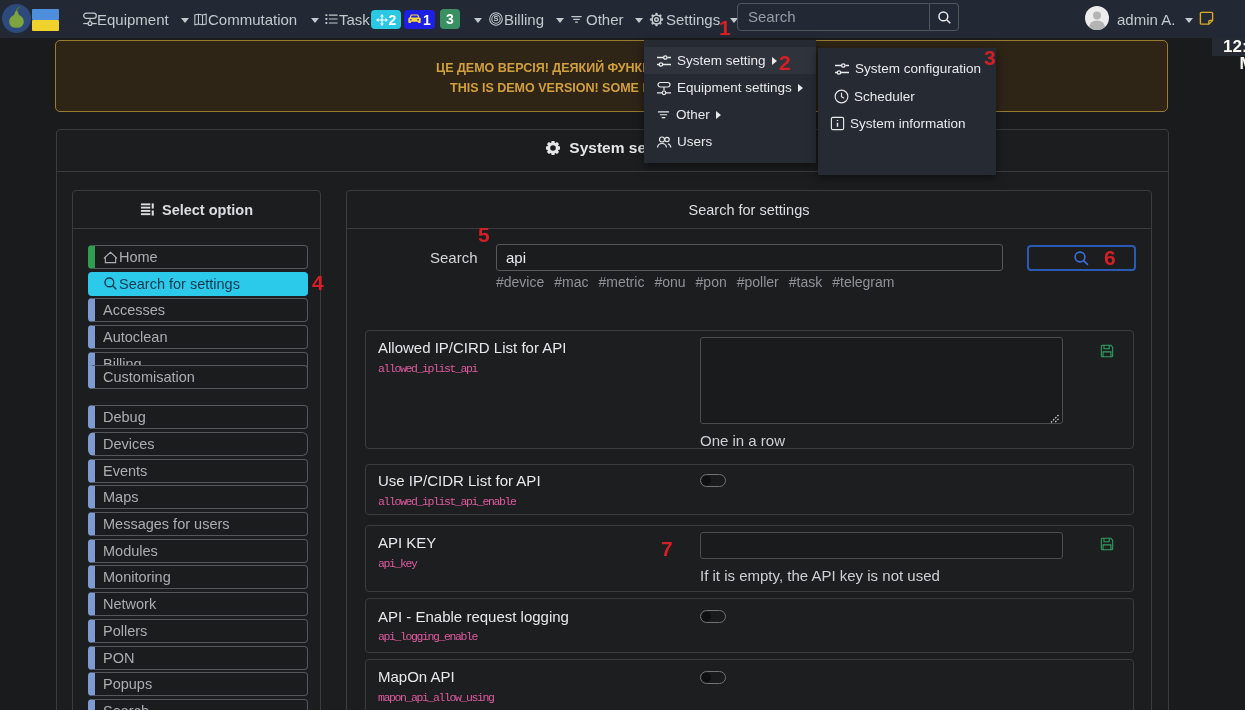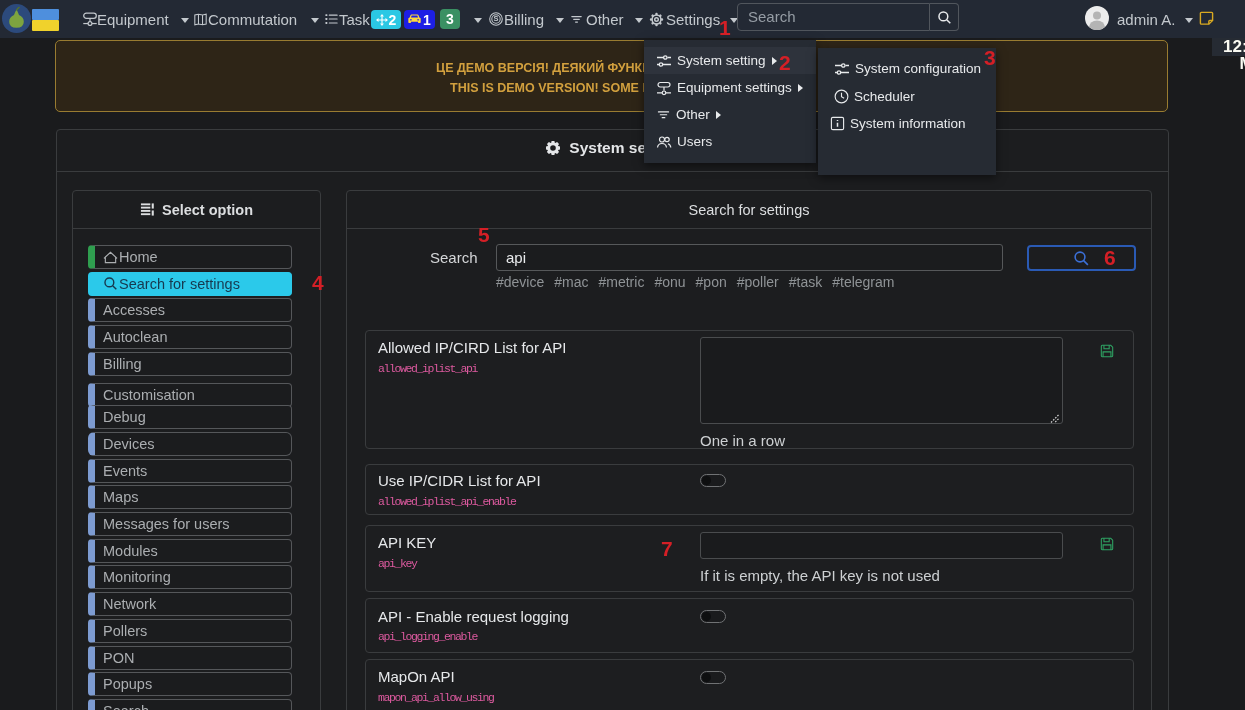--- a/index.html
+++ b/index.html
@@ -36,21 +36,21 @@
 
 
 .panel { position:absolute; background:#1c1d1f; border:1px solid #3a3c3e; border-radius:4px; }
 .phead { position:absolute; left:0; top:0; width:100%; height:38px; border-bottom:1px solid #3a3c3e;
   display:flex; align-items:center; justify-content:center; color:#dcdee0; font-size:14.5px; }
 #leftpanel { left:72px; top:190px; width:249px; height:540px; }
 #leftpanel .phead { font-weight:bold; }
 #rightpanel { left:346px; top:190px; width:806px; height:540px; }
 
 
-.sbtn { position:absolute; left:88px; width:204px; height:24px; background:#1b1c1e;
+.sbtn { position:absolute; left:88px; width:220px; height:24px; background:#1b1c1e;
   border:1px solid #55575a; border-left:7px solid #7d9bd1; border-radius:4px;
   display:flex; align-items:center; color:#abaeb1; font-size:14.5px; padding-left:8px; }
 .sbtn.home { border-left-color:#2f9e4f; }
 .sbtn.active { background:#2bc9ea; border:1px solid #2bc9ea; border-left:7px solid #2bc9ea; color:#17394f; }
 .sbtn svg { margin-right:6px; }
 
 
 #searchlabel { position:absolute; color:#d4d6d8; font-size:15px; }
 #searchinput { position:absolute; left:496px; top:244px; width:507px; height:27px; background:#1b1c1e;
   border:1px solid #56585a; border-radius:3px; color:#e8eaec; font-size:15px; line-height:25px; padding-left:9px; }
@@ -354,21 +354,21 @@
 <div class="sbtn home" style="top:245.0px;"><svg width="15" height="15" viewBox="0 0 16 16" fill="none" stroke="#abaeb1" stroke-width="1.2" style="margin-right:1px;">
       <path d="M2.5 7.5 8 2.5l5.5 5v6h-11z M2.5 7.5 1 9 M13.5 7.5 15 9"></path>
     </svg>Home</div>
 <div class="sbtn active" style="top:271.7px;"><svg width="15" height="15" viewBox="0 0 16 16" fill="none" stroke="#17394f" stroke-width="1.5" style="margin-right:1px;">
       <circle cx="6.8" cy="6.8" r="4.7"></circle>
       <path d="M10.3 10.3 L14.2 14.2"></path>
     </svg>Search for settings</div>
 <div class="sbtn" style="top:298.4px;">Accesses</div>
 <div class="sbtn" style="top:325.1px;">Autoclean</div>
 <div class="sbtn" style="top:351.8px;">Billing</div>
-<div class="sbtn" style="top:383px;">Customisation</div>
+<div class="sbtn" style="top:365px;">Customisation</div>
 <div class="sbtn" style="top:405.2px;">Debug</div>
 <div class="sbtn" style="top:431.9px;border-radius:6px;">Devices</div>
 <div class="sbtn" style="top:458.6px;">Events</div>
 <div class="sbtn" style="top:485.3px;">Maps</div>
 <div class="sbtn" style="top:512.0px;">Messages for users</div>
 <div class="sbtn" style="top:538.7px;">Modules</div>
 <div class="sbtn" style="top:565.4px;">Monitoring</div>
 <div class="sbtn" style="top:592.1px;">Network</div>
 <div class="sbtn" style="top:618.8px;">Pollers</div>
 <div class="sbtn" style="top:645.5px;">PON</div>

